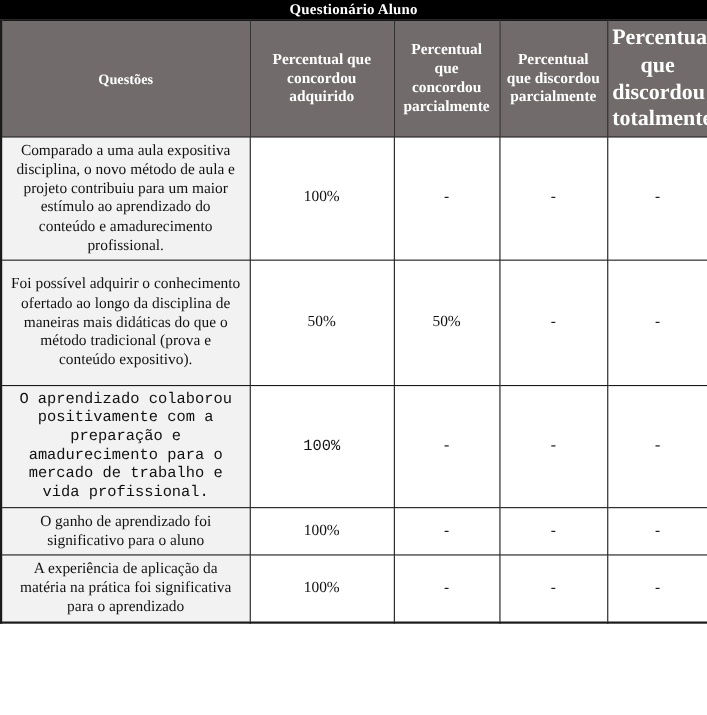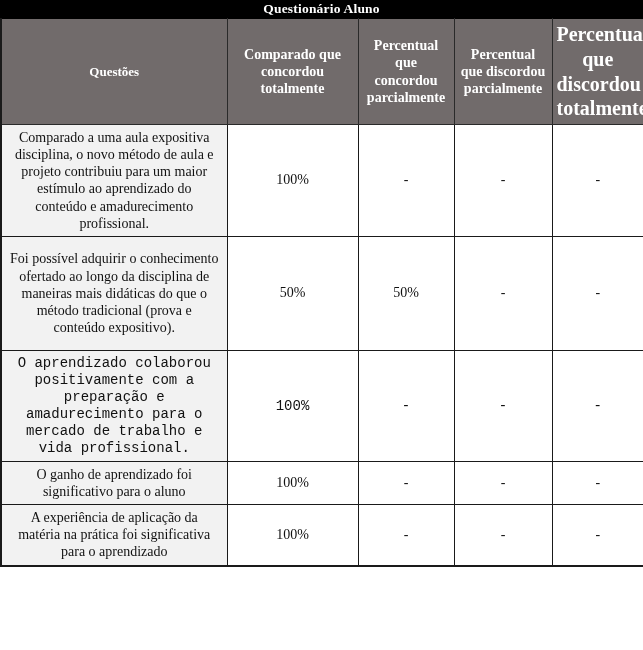--- a/index.html
+++ b/index.html
@@ -114,21 +114,21 @@
     <colgroup>
       <col class="c-questions">
       <col class="c-ct">
       <col class="c-cp">
       <col class="c-dp">
       <col class="c-dt">
     </colgroup>
     <thead>
       <tr>
         <th class="h-questions">Questões</th>
-        <th class="h-ct">Comparado que concordou totalmente</th>
+        <th class="h-ct">Percentual que concordou adquirido</th>
         <th class="h-cp">Percentual que concordou parcialmente</th>
         <th class="h-dp">Percentual que discordou parcialmente</th>
         <th class="h-dt">Percentual que discordou totalmente</th>
       </tr>
     </thead>
     <tbody>
       <tr class="r0">
         <td class="q-cell">Comparado a uma aula expositiva disciplina, o novo método de aula e projeto contribuiu para um maior estímulo ao aprendizado do conteúdo e amadurecimento profissional.</td>
         <td class="v-cell">100%</td>
         <td class="v-cell">-</td>

